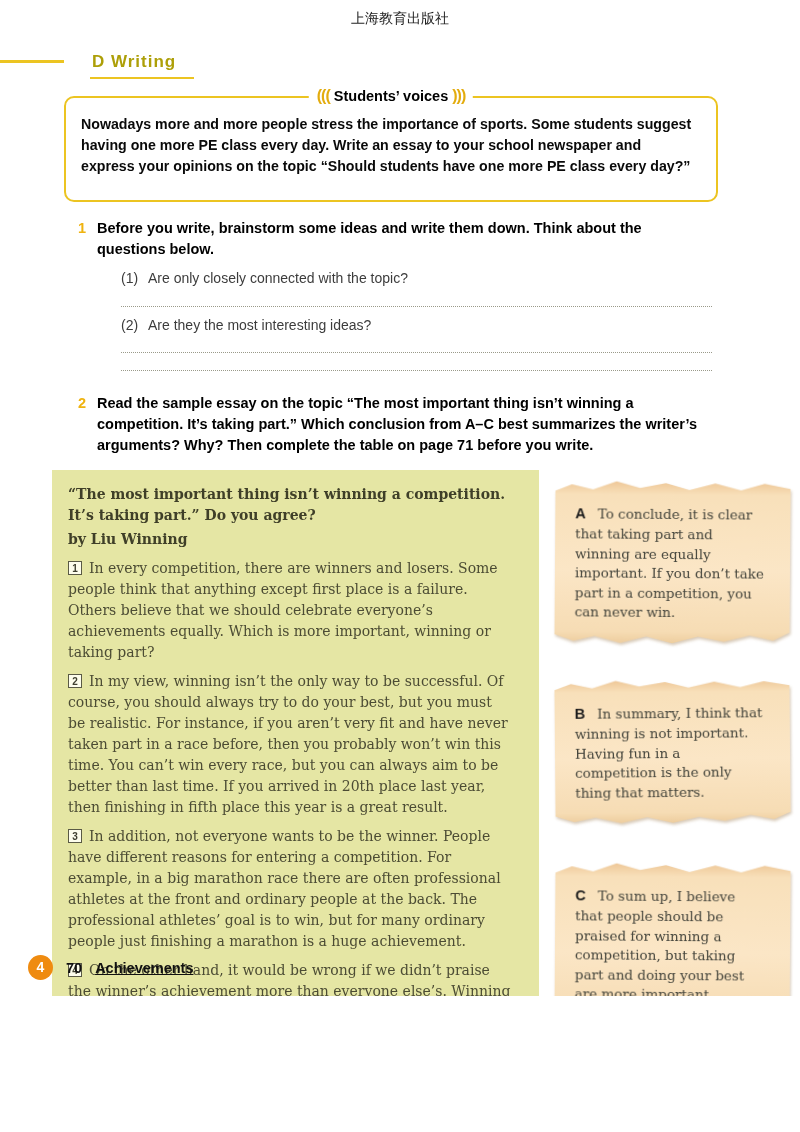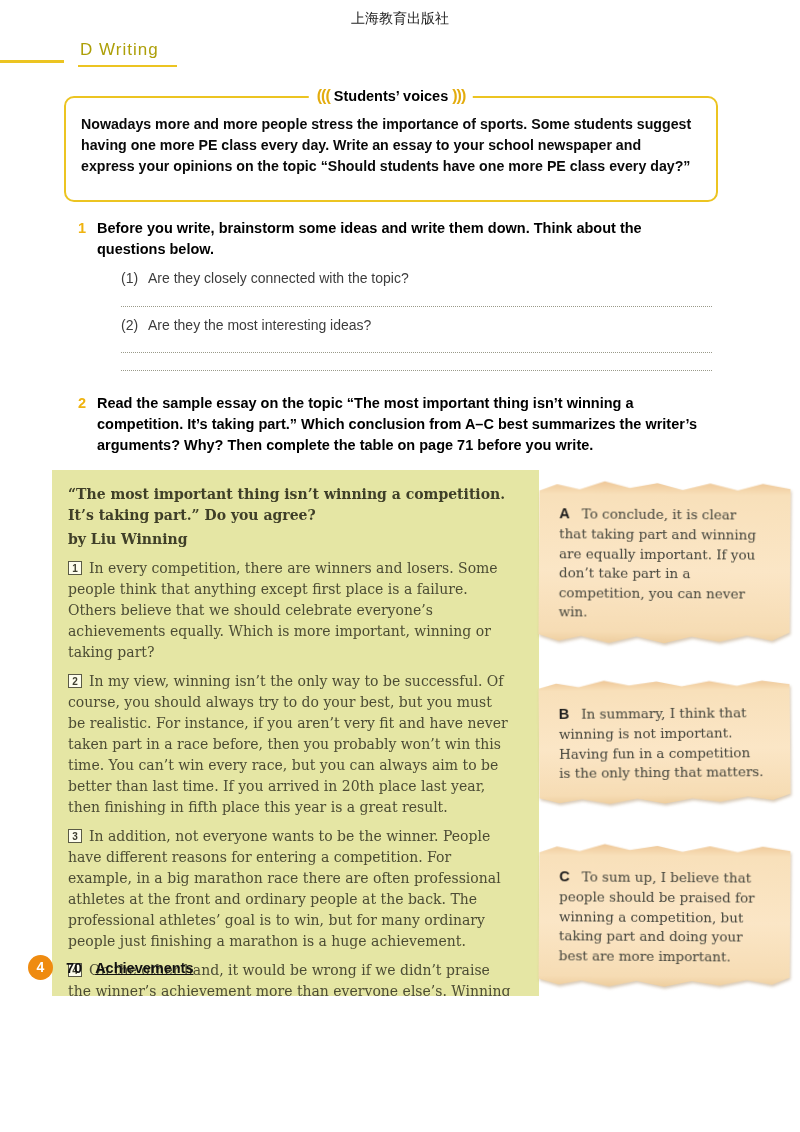--- a/index.html
+++ b/index.html
@@ -3,21 +3,21 @@
 <meta charset="utf-8">
 <style>
   * { box-sizing: border-box; }
   body { margin:0; background:#ffffff; font-family:"Liberation Sans", sans-serif; }
   .page { position:relative; width:800px; height:996px; background:#fff; overflow:hidden; }
 
   .publisher { padding-top:10px; text-align:center; font-family:"DejaVu Serif", serif; font-size:14px; color:#1c1c1c; }
 
   .heading-row { position:relative; margin-top:12px; height:30px; }
   .heading-rule { position:absolute; left:0; top:20px; width:64px; height:2.5px; background:#ecc421; }
-  .section-heading { position:absolute; left:78px; top:0; margin:0; font-size:17px; font-weight:normal; color:#ad9f08; letter-spacing:1px; border-bottom:2.5px solid #ecc421; padding:0 18px 5px 2px; }
+  .section-heading { position:absolute; left:78px; top:0; margin:12px; font-size:17px; font-weight:bold; color:#ad9f08; letter-spacing:1px; border-bottom:2.5px solid #ecc421; padding:0 18px 5px 2px; }
 
   .voices-box { position:relative; margin:26px 82px 0 64px; border:2.5px solid #ecc421; border-radius:10px; padding:16px 18px 23px 15px; background:#fff; }
   .voices-label { position:absolute; top:-11px; left:50%; transform:translateX(-50%); background:#fff; padding:0 8px; white-space:nowrap; font-size:14.5px; font-weight:bold; color:#000; }
   .paren { color:#e3ac0e; font-weight:bold; font-size:16px; letter-spacing:-1px; }
   .voices-text { margin:0; font-size:14.2px; font-weight:bold; line-height:1.48; color:#0a0a0a; }
 
   .task { display:flex; margin:16px 88px 0 78px; }
   .task-2 { margin-top:22px; }
   .task-number { width:19px; flex:none; color:#efb310; font-weight:bold; font-size:14.5px; line-height:1.45; }
   .task-body { flex:1; }
@@ -27,21 +27,21 @@
   .q-num { display:inline-block; width:27px; color:#3c3c3c; }
   .answer-line { height:0; border-bottom:1.6px dotted #9a9a8a; margin-top:17px; }
 
   .content-row { display:flex; align-items:flex-start; margin:14px 10px 0 52px; }
   .essay-box { width:487px; flex:none; background:#e5e6a4; padding:14px 28px 16px 16px; font-family:"DejaVu Serif", serif; color:#4c4c34; min-height:576px; }
   .essay-title { margin:0; font-size:14px; font-weight:bold; line-height:1.5; color:#3f3f28; }
   .essay-byline { margin:3px 0 4px; font-size:14px; font-weight:bold; line-height:1.5; color:#3f3f28; }
   .essay-para { margin:8px 0 0; font-size:14px; line-height:1.5; }
   .para-num { display:inline-block; width:14px; height:14px; border:1.4px solid #5a5a45; font:bold 10px/13px "Liberation Sans", sans-serif; text-align:center; margin-right:7px; color:#3f3f2f; transform:translateY(-1px); background:#fdfdec; }
 
-  .notes-col { flex:1; display:flex; flex-direction:column; }
+  .notes-col { flex:1; padding-left:16px; display:flex; flex-direction:column; }
   .note-wrap { filter:drop-shadow(1px 2px 1.5px rgba(140,100,50,0.35)); }
   .note { position:relative; font-family:"DejaVu Serif", serif; font-size:13.5px; line-height:1.45; color:#45453c; padding:24px 26px 22px 20px;
     background:linear-gradient(180deg,#edc493 0%, #f8e0ba 9%, #fbe6c6 55%, #f6dcb4 92%, #eccb9b 100%);
     clip-path:polygon(0% 7%, 7% 3%, 16% 6%, 26% 1%, 36% 5%, 47% 2%, 57% 6%, 68% 2%, 79% 6%, 89% 2%, 100% 5%, 100% 92%, 93% 97%, 83% 94%, 72% 98%, 61% 95%, 50% 99%, 39% 95%, 28% 99%, 17% 95%, 8% 98%, 0% 94%); }
   .note-a { margin-top:10px; transform:rotate(0.4deg); }
   .note-b { margin-top:34px; transform:rotate(-0.5deg); }
   .note-c { margin-top:38px; transform:rotate(0.4deg); }
   .note-letter { font-family:"Liberation Sans", sans-serif; font-weight:bold; font-size:14.5px; color:#1c1c1c; margin-right:12px; }
 
   .footer { position:absolute; left:0; bottom:16px; width:100%; display:flex; align-items:center; }
@@ -70,21 +70,21 @@
     <p class="voices-text">Nowadays more and more people stress the importance of sports. Some students suggest having one more PE class every day. Write an essay to your school newspaper and express your opinions on the topic “Should students have one more PE class every day?”</p>
   </div>
 
   <div class="task task-1">
     <div class="task-number">1</div>
     <div class="task-body">
       <p class="task-instruction">Before you write, brainstorm some ideas and write them down. Think about the questions below.</p>
 
       <div class="question">
         <div class="question-text">
-          <span class="q-num">(1)</span><span>Are they closely connected with the topic?</span>
+          <span class="q-num">(1)</span><span>Are only closely connected with the topic?</span>
         </div>
         <div class="answer-line"></div>
       </div>
 
       <div class="question">
         <div class="question-text">
           <span class="q-num">(2)</span><span>Are they the most interesting ideas?</span>
         </div>
         <div class="answer-line"></div>
       </div>

